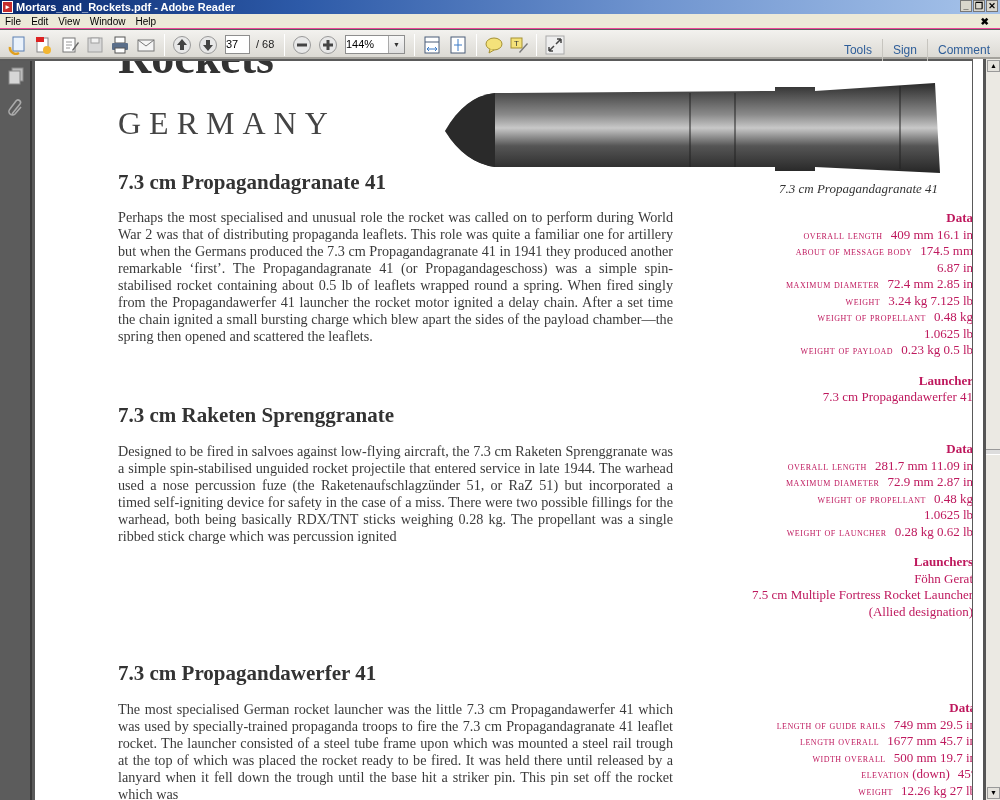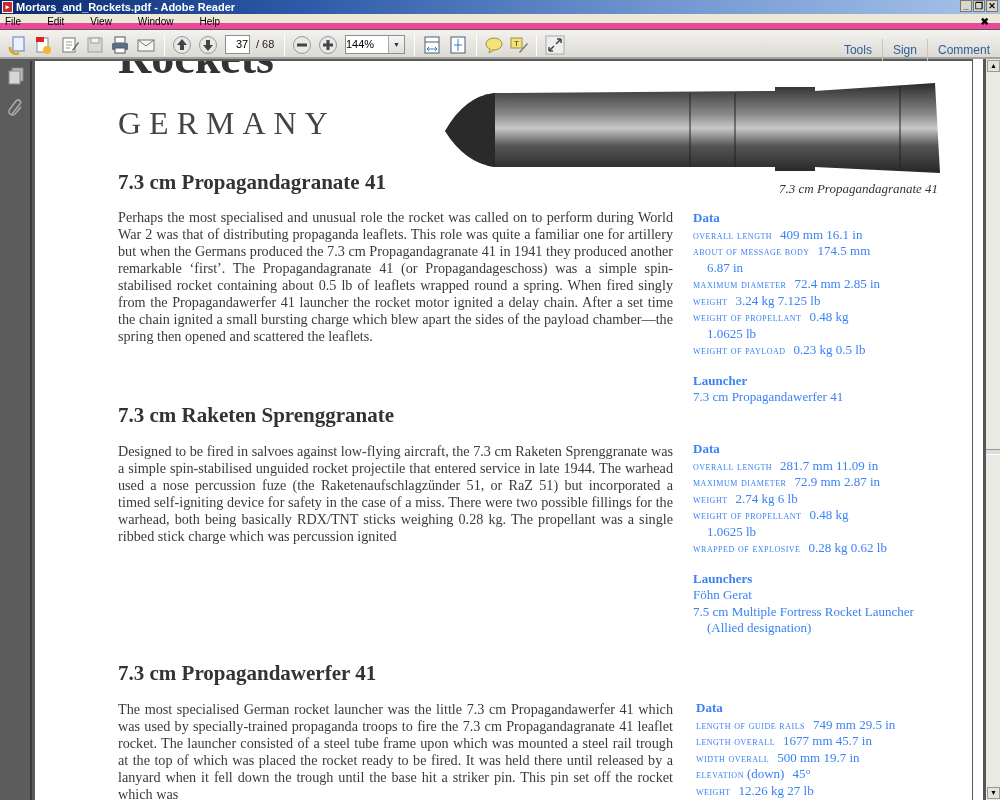--- a/index.html
+++ b/index.html
@@ -3,46 +3,46 @@
   <meta charset="utf-8">
   <style>
     * { box-sizing: border-box; margin: 0; padding: 0; }
     html, body { width: 1000px; height: 800px; overflow: hidden; background: #5a5a5a; font-family: "Liberation Sans", sans-serif; }
     .titlebar { position: absolute; left: 0; top: 0; width: 1000px; height: 14px;
       background: linear-gradient(to right, #0a2a6e 0%, #2d5aa8 30%, #6f94cf 65%, #a6c3ea 100%);
       color: #fff; font-size: 11px; font-weight: bold; line-height: 14px; padding-left: 16px; }
     .titlebar .app-icon { position: absolute; left: 2px; top: 1px; width: 11px; height: 12px; background: #c62b2b; border: 1px solid #fff; font-size: 7px; color:#fff; line-height: 10px; text-align:center; }
     .titlebar .winbtns { position: absolute; right: 2px; top: 0px; display: flex; gap: 1px; }
     .winbtn { width: 12px; height: 12px; background: #d9d6cc; border: 1px solid #777; font-size: 9px; line-height: 10px; text-align: center; color: #000; font-weight: bold; }
-    .menubar { position: absolute; left: 0; top: 14px; width: 1000px; height: 15px; background: #ece9d8; font-size: 10px; line-height: 15px; display: flex; gap: 16px; border-bottom: 6px solid #ec4899; }
+    .menubar { position: absolute; left: 0; top: 14px; width: 1000px; height: 15px; background: #ece9d8; font-size: 10px; line-height: 15px; display: flex; gap: 0; border-bottom: 1px solid #ec4899; }
     .menubar span { padding: 0 5px 0 5px; color: #000; }
     .menubar .close-doc { position: absolute; right: 6px; top: 0; font-weight: bold; }
     .toolbar { position: absolute; left: 0; top: 30px; width: 1000px; height: 29px; background: linear-gradient(#f3f2ef, #dcdad4); border-bottom: 2px solid #a4a29c; }
     .tb { position: absolute; top: 5px; width: 20px; height: 20px; }
     .tb svg { width: 20px; height: 20px; }
     .sep { position: absolute; top: 4px; width: 1px; height: 22px; background: #b6b3ab; border-right: 1px solid #fff; }
-    .page-input { position: absolute; left: 225px; top: 5px; width: 25px; height: 19px; background: #fff; border: 1px solid #8e8e8e; font-size: 11px; line-height: 17px; padding-left: 10px; }
+    .page-input { position: absolute; left: 225px; top: 5px; width: 25px; height: 19px; background: #fff; border: 1px solid #8e8e8e; font-size: 11px; line-height: 17px; padding-left: 0; }
     .page-total { position: absolute; left: 256px; top: 6px; font-size: 11px; line-height: 17px; color: #222; }
     .zoom-input { position: absolute; left: 345px; top: 5px; width: 60px; height: 19px; background: #fff; border: 1px solid #8e8e8e; font-size: 11px; line-height: 17px; padding-left: 0; }
     .zoom-drop { position: absolute; right: 0; top: 0; width: 16px; height: 17px; background: linear-gradient(#f7f7f7,#dedede); border-left: 1px solid #aaa; font-size: 7px; line-height: 17px; text-align: center; color: #333; }
     .right-links { position: absolute; right: 0; top: 0; height: 40px; display: flex; align-items: center; }
     .right-links span { color: #2f5e99; font-size: 12px; padding: 0 10px; height: 22px; line-height: 22px; border-left: 1px solid #c7c5bf; }
     .right-links span:first-child { border-left: none; }
     .leftpanel { position: absolute; left: 0; top: 61px; width: 32px; height: 739px; background: #5c5c5c; border-right: 2px solid #3a3a3a; }
     .leftpanel .lp-icon { position: absolute; left: 7px; width: 18px; height: 18px; }
     .page { position: absolute; left: 35px; top: 61px; width: 937px; height: 739px; background: #fff; overflow: hidden; font-family: "Liberation Serif", serif; color: #3a3a3a; }
     .vscroll { position: absolute; left: 985px; top: 59px; width: 15px; height: 741px; background: #ebe9e3; border-left: 1px solid #aaa; }
     .vscroll .gutter { position: absolute; left: -13px; top: 0; width: 13px; height: 741px; background: #fff; border-right: 3px solid #555; }
     .vscroll .arrow { position: absolute; left: 1px; width: 13px; height: 12px; background: #e4e2dc; border: 1px solid #999; font-size: 7px; line-height: 10px; text-align: center; color: #000; }
     .vscroll .thumb { position: absolute; left: 0; top: 390px; width: 14px; height: 6px; border-top: 1px solid #999; border-bottom: 1px solid #fff; background: #ddd; }
     .chapter { position: absolute; left: 83px; top: -30px; font-size: 46px; font-weight: bold; color: #333; }
     .country { position: absolute; left: 83px; top: 44px; font-size: 32px; letter-spacing: 8px; color: #444; }
     .h2 { position: absolute; font-size: 21px; font-weight: bold; color: #333; }
     .body { position: absolute; font-size: 14.2px; line-height: 17px; text-align: justify; color: #3a3a3a; }
-    .data { position: absolute; font-size: 13px; line-height: 16.5px; color: #3b82f6; }
+    .data { position: absolute; font-size: 13px; line-height: 16.5px; color: #be185d; text-align: right; }
     .data .hd { font-weight: bold; font-size: 13px; }
     .data .sc { font-variant: small-caps; font-size: 11px; letter-spacing: 0.5px; margin-right: 8px; }
     .data .ind { padding-left: 14px; }
     .caption { position: absolute; left: 744px; top: 120px; font-size: 13px; font-style: italic; color: #333; }
     .rocket { position: absolute; left: 400px; top: 10px; width: 520px; height: 110px; }
   </style>
 </head>
 <body>
 
 <div class="titlebar">
@@ -231,24 +231,23 @@
     <div class="hd">Launcher</div>
     <div>7.3 cm Propagandawerfer 41</div>
   </div>
 
   <div class="h2" style="left:83px; top:342px">7.3 cm Raketen Sprenggranate</div>
   <div class="body" style="left:83px; top:382px; width:555px">Designed to be fired in salvoes against low-flying aircraft, the 7.3 cm Raketen Sprenggranate was a simple spin-stabilised unguided rocket projectile that entered service in late 1944. The warhead used a nose percussion fuze (the Raketenaufschlagzünder 51, or RaZ 51) but incorporated a timed self-igniting device for safety in the case of a miss. There were two possible fillings for the warhead, both being basically RDX/TNT sticks weighing 0.28 kg. The propellant was a single ribbed stick charge which was percussion ignited</div>
   <div class="data" style="left:658px; top:380px; width:280px">
     <div class="hd">Data</div>
     <div><span class="sc">overall length</span><span>281.7 mm   11.09 in</span></div>
     <div><span class="sc">maximum diameter</span><span>72.9 mm   2.87 in</span></div>
-    <div><span class="sc">weight</span><span>2.74 kg   6 lb</span></div>
     <div><span class="sc">weight of propellant</span><span>0.48 kg</span></div>
     <div class="ind">1.0625 lb</div>
-    <div><span class="sc">wrapped of explosive</span><span>0.28 kg   0.62 lb</span></div>
+    <div><span class="sc">weight of launcher</span><span>0.28 kg   0.62 lb</span></div>
     <div style="height:14px"></div>
     <div class="hd">Launchers</div>
     <div>Föhn Gerat</div>
     <div>7.5 cm Multiple Fortress Rocket Launcher</div>
     <div class="ind">(Allied designation)</div>
   </div>
 
   <div class="h2" style="left:83px; top:600px">7.3 cm Propagandawerfer 41</div>
   <div class="body" style="left:83px; top:640px; width:555px">The most specialised German rocket launcher was the little 7.3 cm Propagandawerfer 41 which was used by specially-trained propaganda troops to fire the 7.3 cm Propagandagranate 41 leaflet rocket. The launcher consisted of a steel tube frame upon which was mounted a steel rail trough at the top of which was placed the rocket ready to be fired. It was held there until released by a lanyard when it fell down the trough until the base hit a striker pin. This pin set off the rocket which was</div>
   <div class="data" style="left:661px; top:639px; width:280px">

